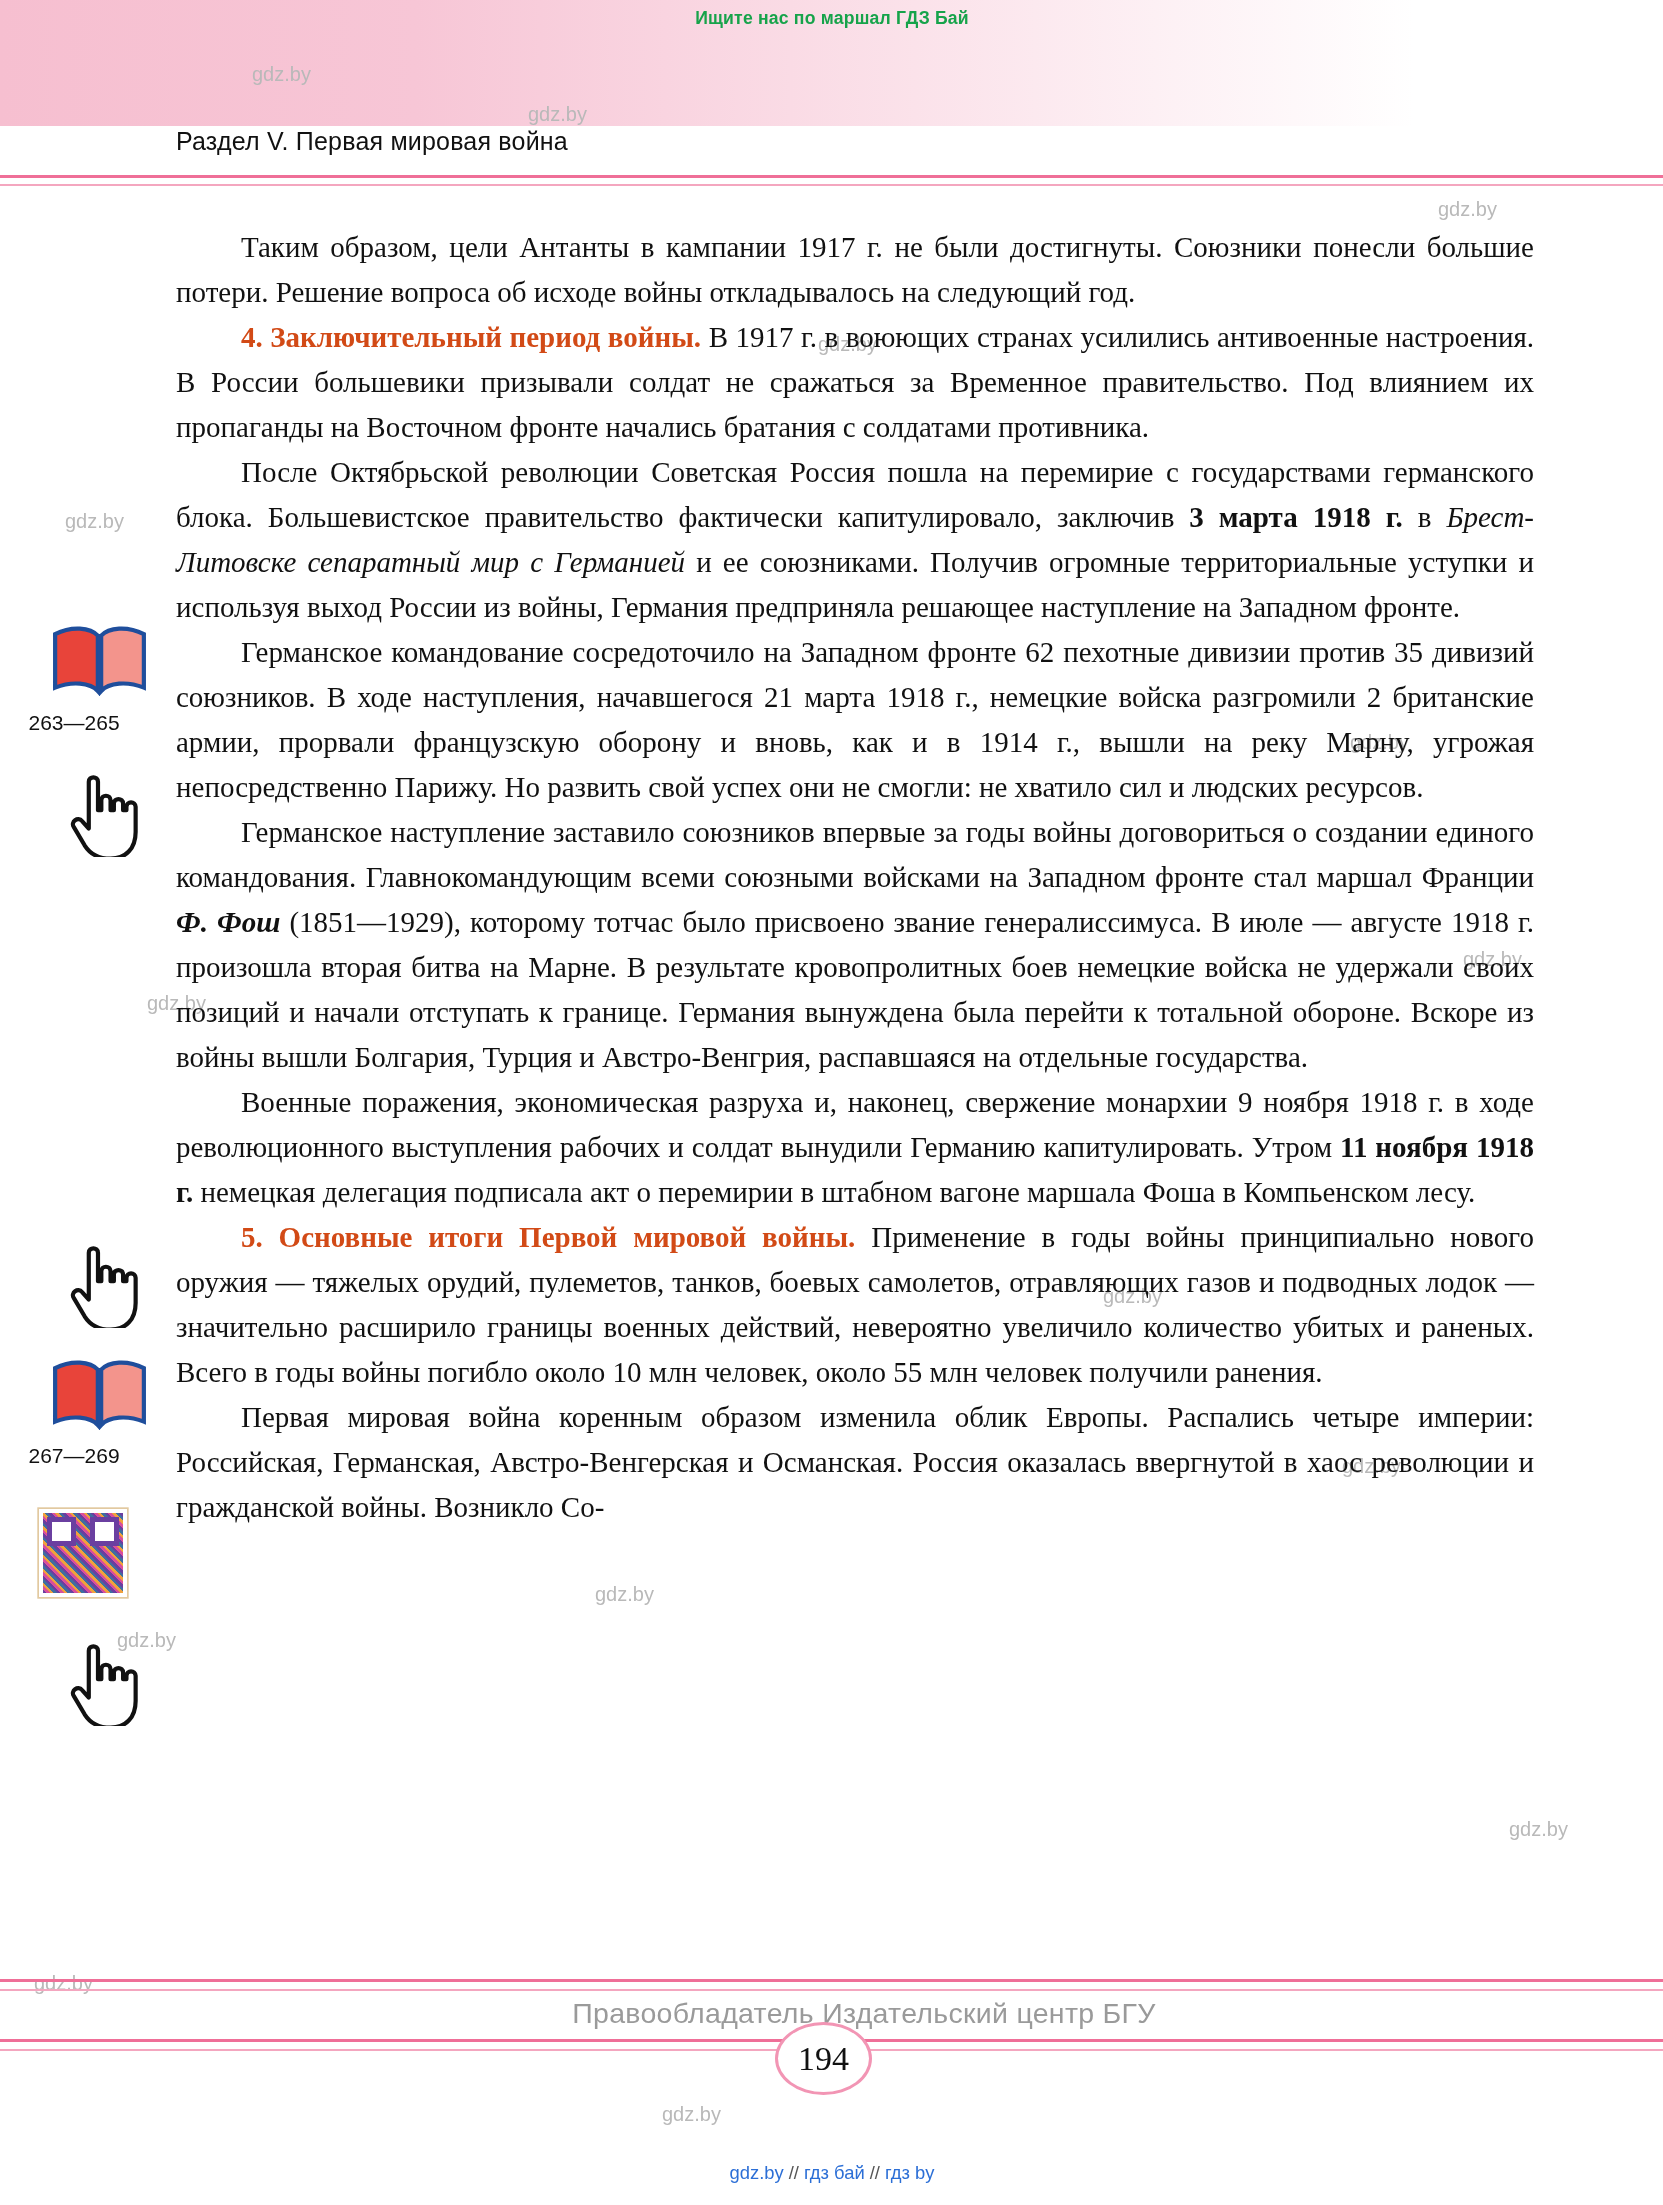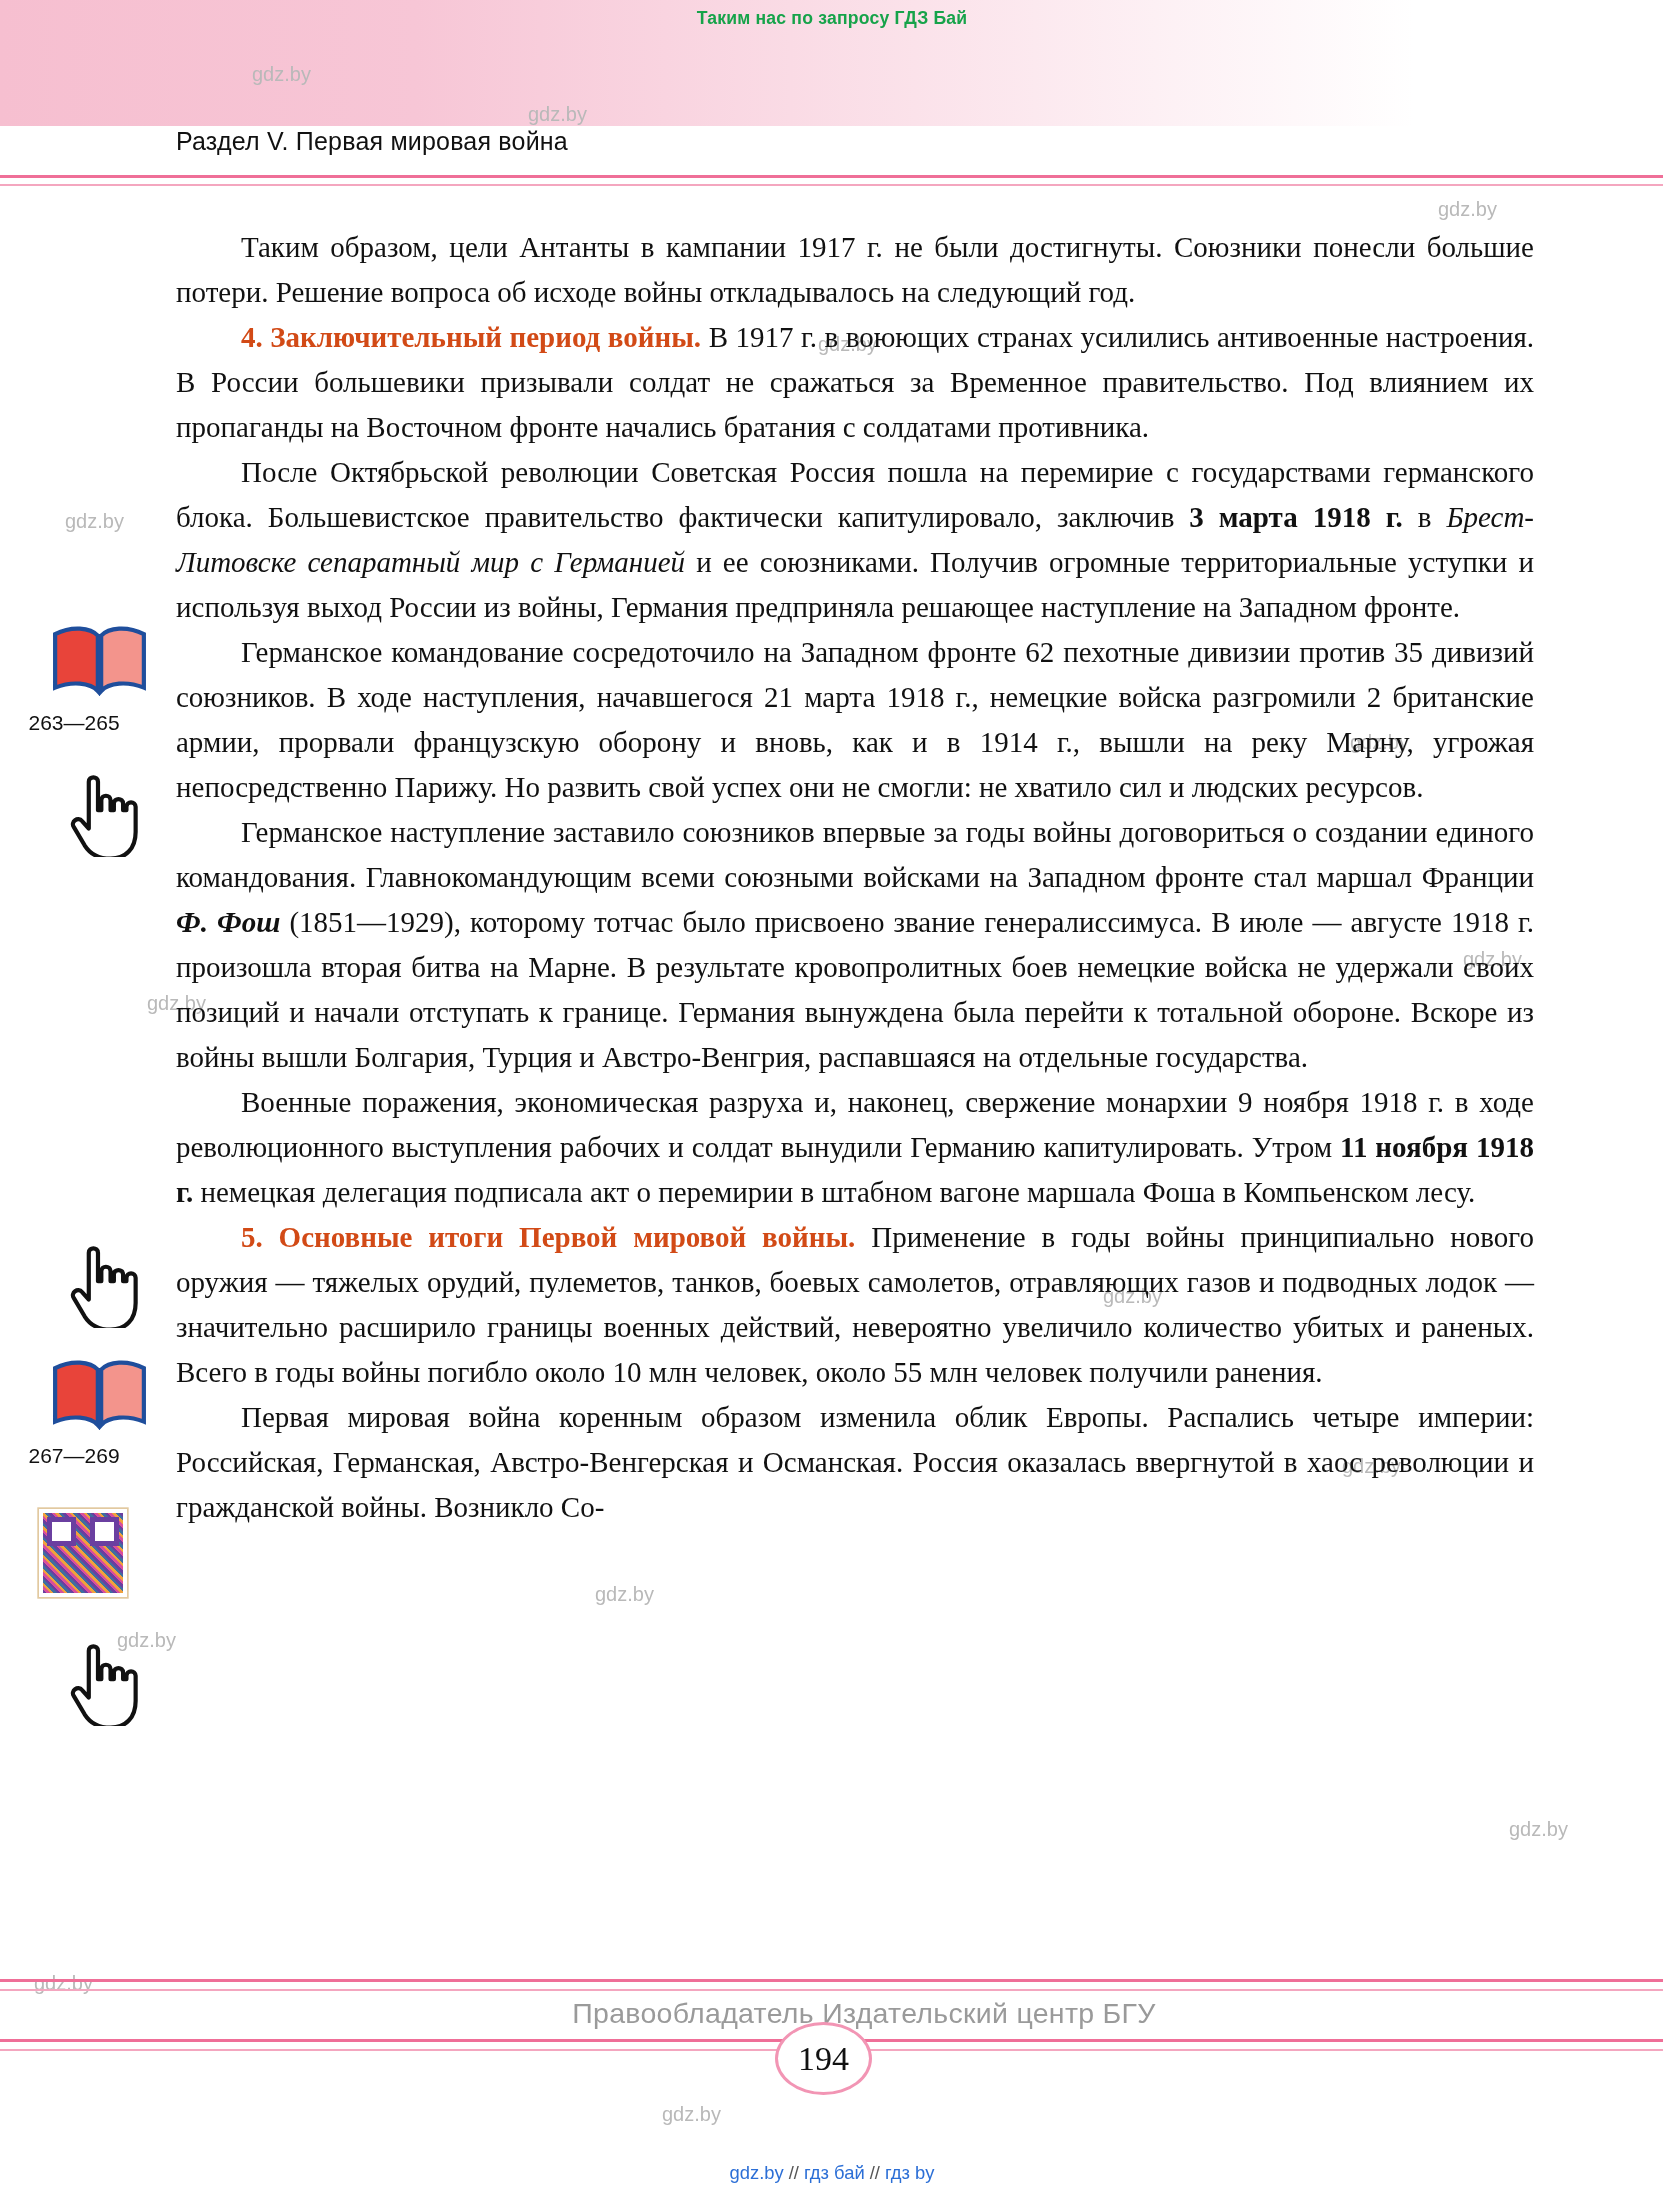--- a/index.html
+++ b/index.html
@@ -165,21 +165,21 @@
     font-size: 18.4px;
     color: #2c6fd6;
   }
   .bottom-links .sep { color: #555555; padding: 0 5px; }
   .bottom-links a { color: #2c6fd6; text-decoration: none; }
 </style>
 </head>
 <body>
 
 <div class="top-banner"></div>
-<div class="top-query">Таким нас по запросу ГДЗ Бай</div>
+<div class="top-query">Ищите нас по маршал ГДЗ Бай</div>
 
 <div id="watermark-layer">
     <div class="wm" style="left: 252px; top: 63px;">gdz.by</div>
     <div class="wm" style="left: 528px; top: 103px;">gdz.by</div>
     <div class="wm" style="left: 1438px; top: 198px;">gdz.by</div>
     <div class="wm" style="left: 818px; top: 333px;">gdz.by</div>
     <div class="wm" style="left: 65px; top: 510px;">gdz.by</div>
     <div class="wm" style="left: 1350px; top: 731px;">gdz.by</div>
     <div class="wm" style="left: 1463px; top: 948px;">gdz.by</div>
     <div class="wm" style="left: 147px; top: 992px;">gdz.by</div>

